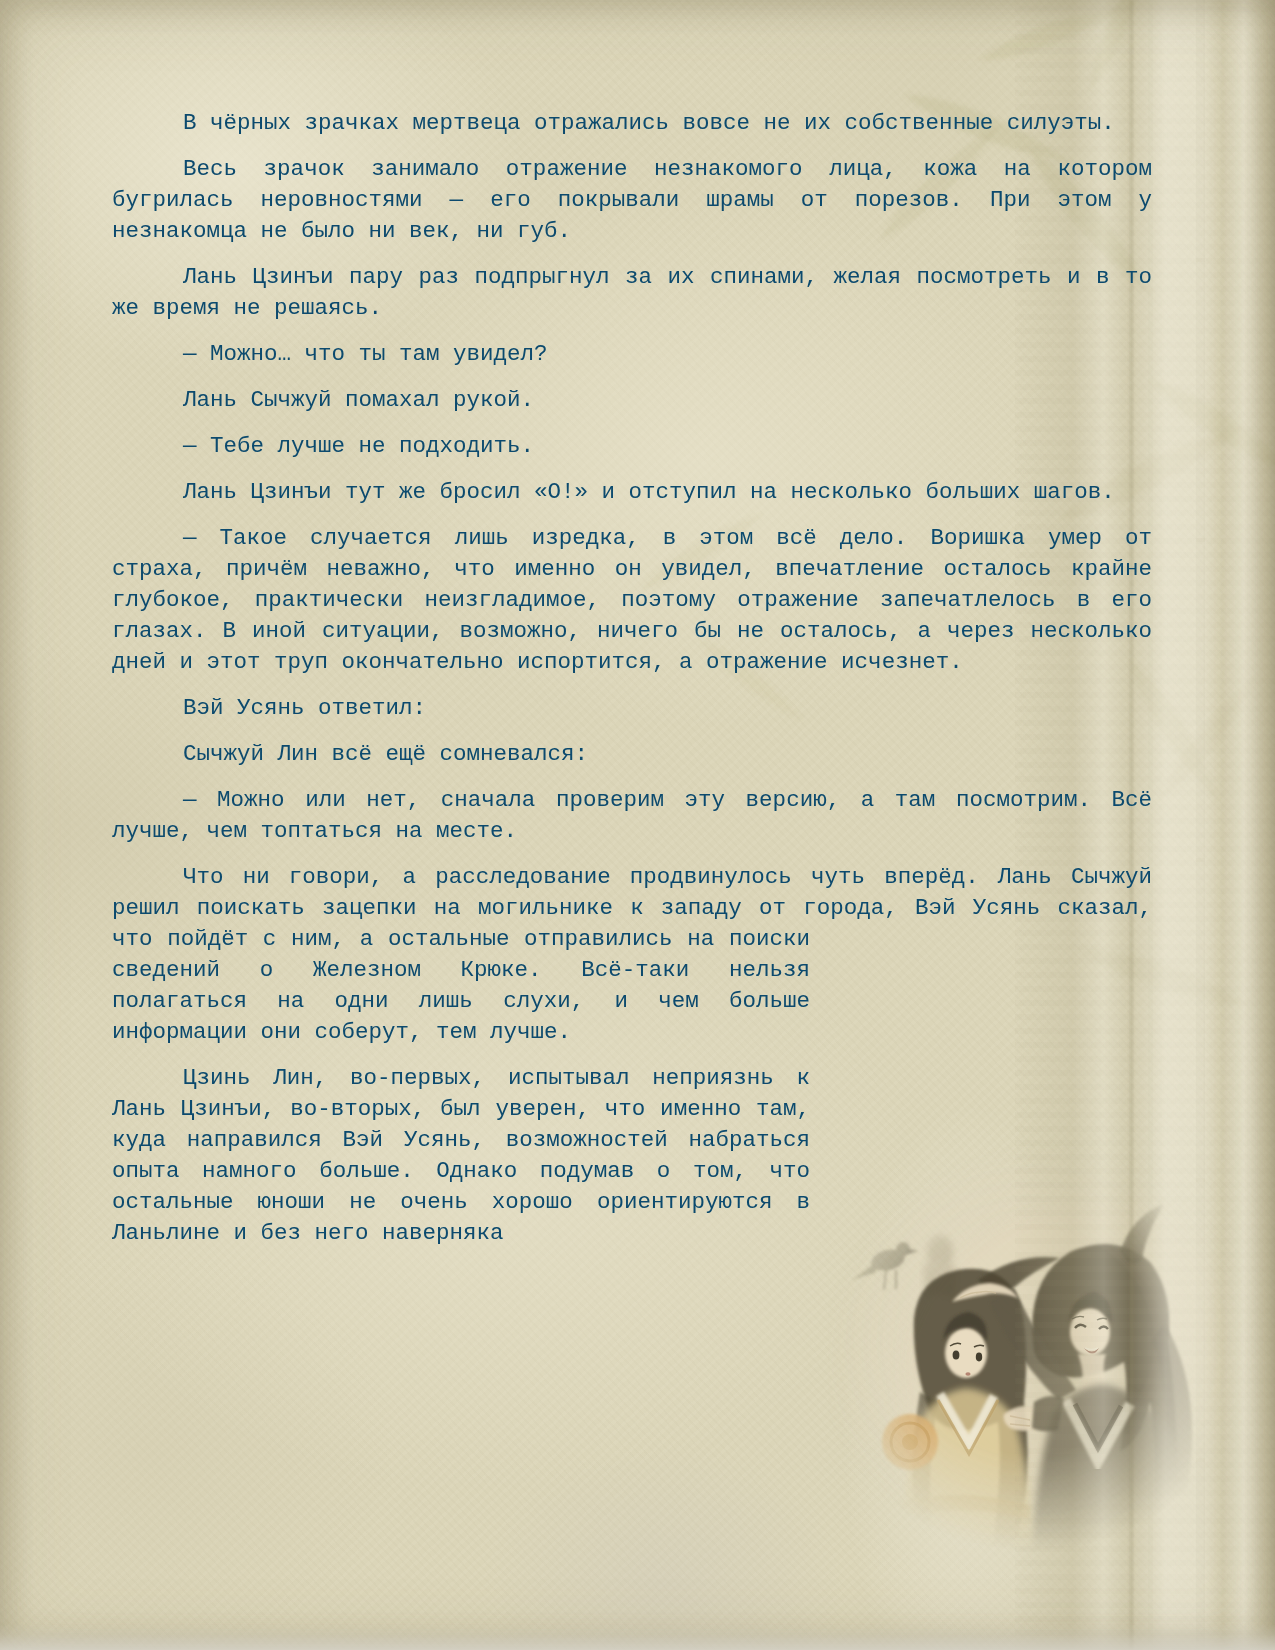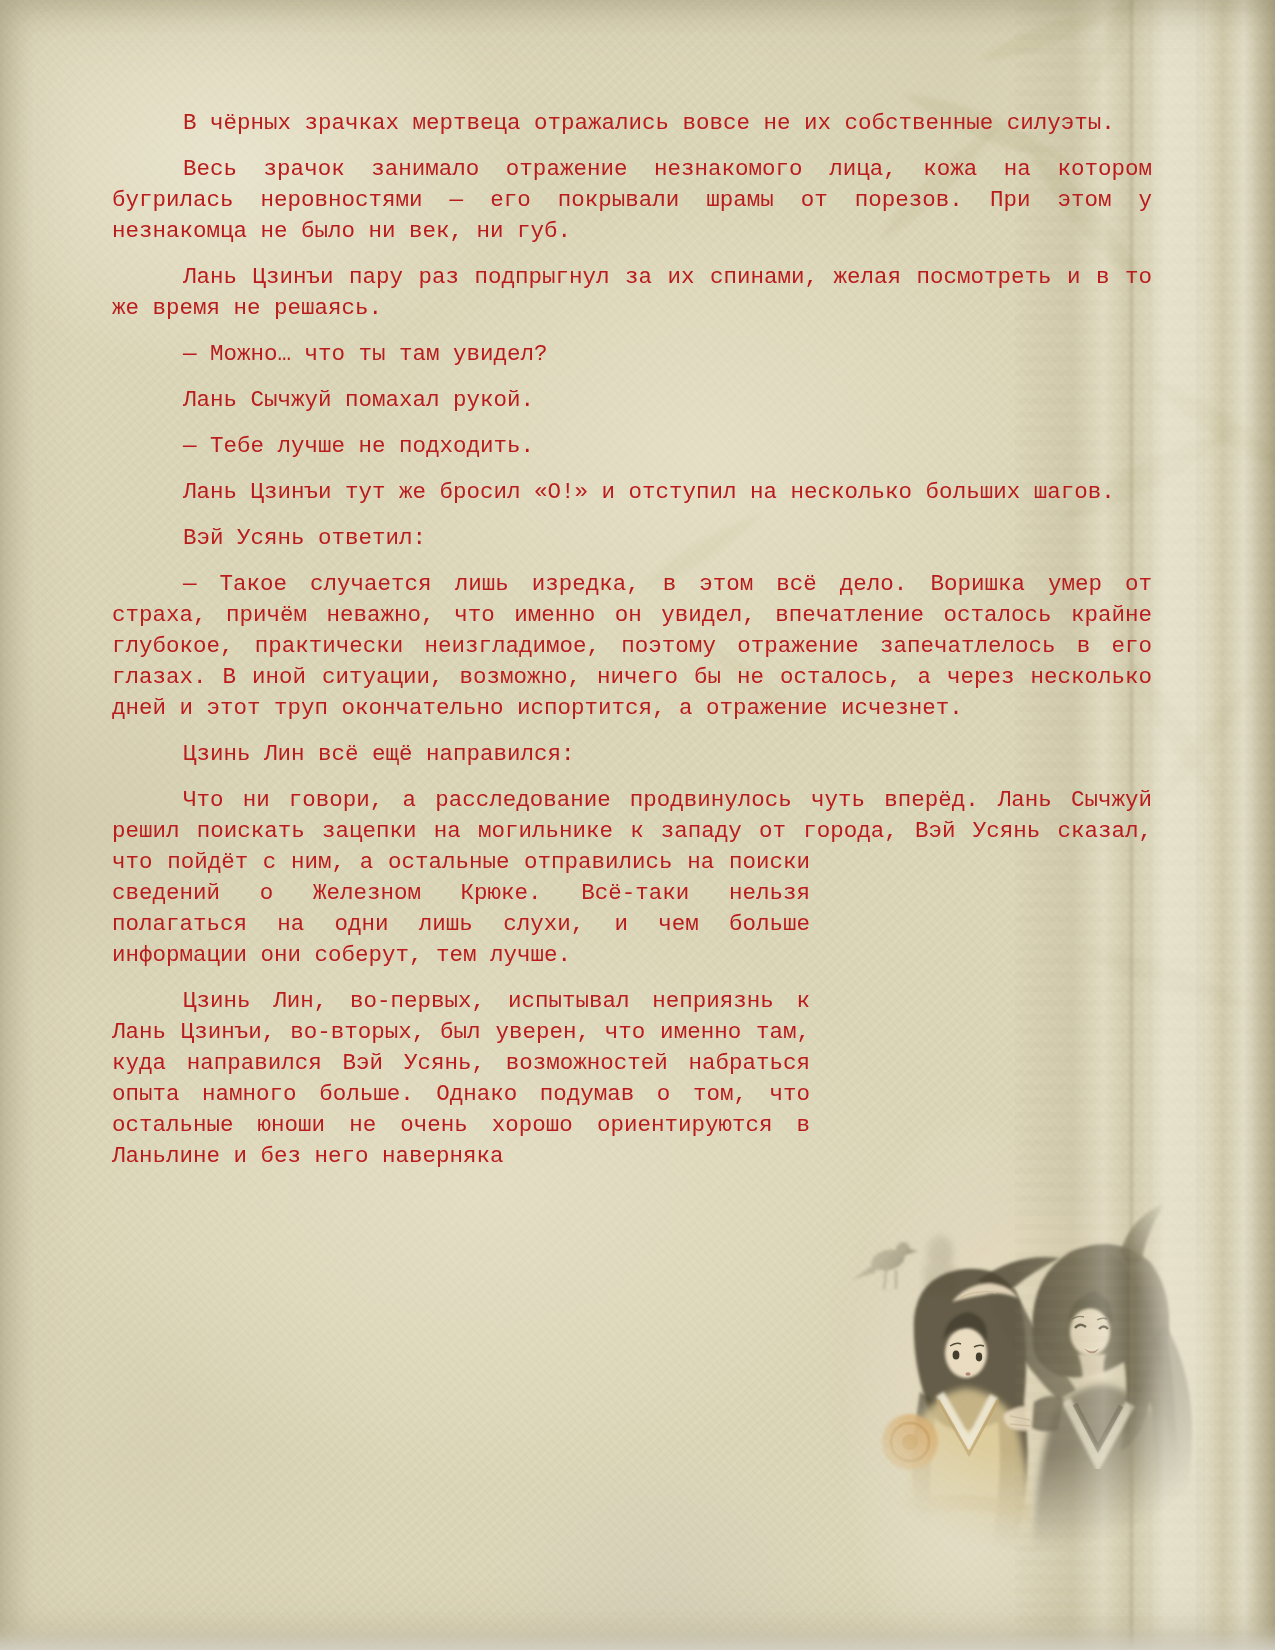--- a/index.html
+++ b/index.html
@@ -54,21 +54,21 @@
         rgba(155,147,116,.45) 100%),
       repeating-linear-gradient(0deg, rgba(160,152,120,.05) 0 6px, rgba(0,0,0,0) 6px 14px);
   }
   .crease{
     position:absolute;top:0;width:3px;height:1650px;pointer-events:none;
     background:rgba(150,141,110,.30);filter:blur(1.5px);
   }
   
   .text-area{
     position:absolute;left:112px;top:108px;width:1040px;
-    color:#b91c1c;font-size:22.5px;line-height:31px;text-align:justify;
+    color:#0c4a6e;font-size:22.5px;line-height:31px;text-align:justify;
     text-rendering:optimizeLegibility;
   }
   .text-area p{margin:0 0 15px 0;text-indent:71px;}
   .illu-spacer{
     float:right;width:342px;height:500px;
     shape-outside:inset(62px 0 0 0);
   }
   
   .illustration{
     position:absolute;left:828px;top:1140px;width:445px;height:480px;
@@ -198,22 +198,23 @@
   <div class="crease" style="left:1130px"></div>
 
   <main class="text-area">
       <p>В чёрных зрачках мертвеца отражались вовсе не их собственные силуэты.</p>
       <p>Весь зрачок занимало отражение незнакомого лица, кожа на котором бугрилась неровностями — его покрывали шрамы от порезов. При этом у незнакомца не было ни век, ни губ.</p>
       <p>Лань Цзинъи пару раз подпрыгнул за их спинами, желая посмотреть и в то же время не решаясь.</p>
       <p>— Можно… что ты там увидел?</p>
       <p>Лань Сычжуй помахал рукой.</p>
       <p>— Тебе лучше не подходить.</p>
       <p>Лань Цзинъи тут же бросил «О!» и отступил на несколько больших шагов.</p>
+      <p>— Такое случается лишь изредка, в этом всё дело. Воришка умер от страха, причём неважно, что именно он увидел, впечатление осталось крайне глубокое, практически неизгладимое, поэтому отражение запечатлелось в его глазах. В иной ситуации, возможно, ничего бы не осталось, а через несколько дней и этот труп окончательно испортится, а отражение исчезнет.</p>
       <p>Вэй Усянь ответил:</p>
-      <p>— Такое случается лишь изредка, в этом всё дело. Воришка умер от страха, причём неважно, что именно он увидел, впечатление осталось крайне глубокое, практически неизгладимое, поэтому отражение запечатлелось в его глазах. В иной ситуации, возможно, ничего бы не осталось, а через несколько дней и этот труп окончательно испортится, а отражение исчезнет.</p>
-      <p>Цзинь Лин всё ещё направился:</p>
+      <p>Сычжуй Лин всё ещё сомневался:</p>
+      <p>— Можно или нет, сначала проверим эту версию, а там посмотрим. Всё лучше, чем топтаться на месте.</p>
       <p><span class="illu-spacer"></span>Что ни говори, а расследование продвинулось чуть вперёд. Лань Сычжуй решил поискать зацепки на могильнике к западу от города, Вэй Усянь сказал, что пойдёт с ним, а остальные отправились на поиски сведений о Железном Крюке. Всё-таки нельзя полагаться на одни лишь слухи, и чем больше информации они соберут, тем лучше.</p>
       <p>Цзинь Лин, во-первых, испытывал неприязнь к Лань Цзинъи, во-вторых, был уверен, что именно там, куда направился Вэй Усянь, возможностей набраться опыта намного больше. Однако подумав о том, что остальные юноши не очень хорошо ориентируются в Ланьлине и без него наверняка</p>
     </main>
 
   <div class="edge-shade"></div>
   <div class="bottom-strip"></div>
 </div>
 
 </body></html>

